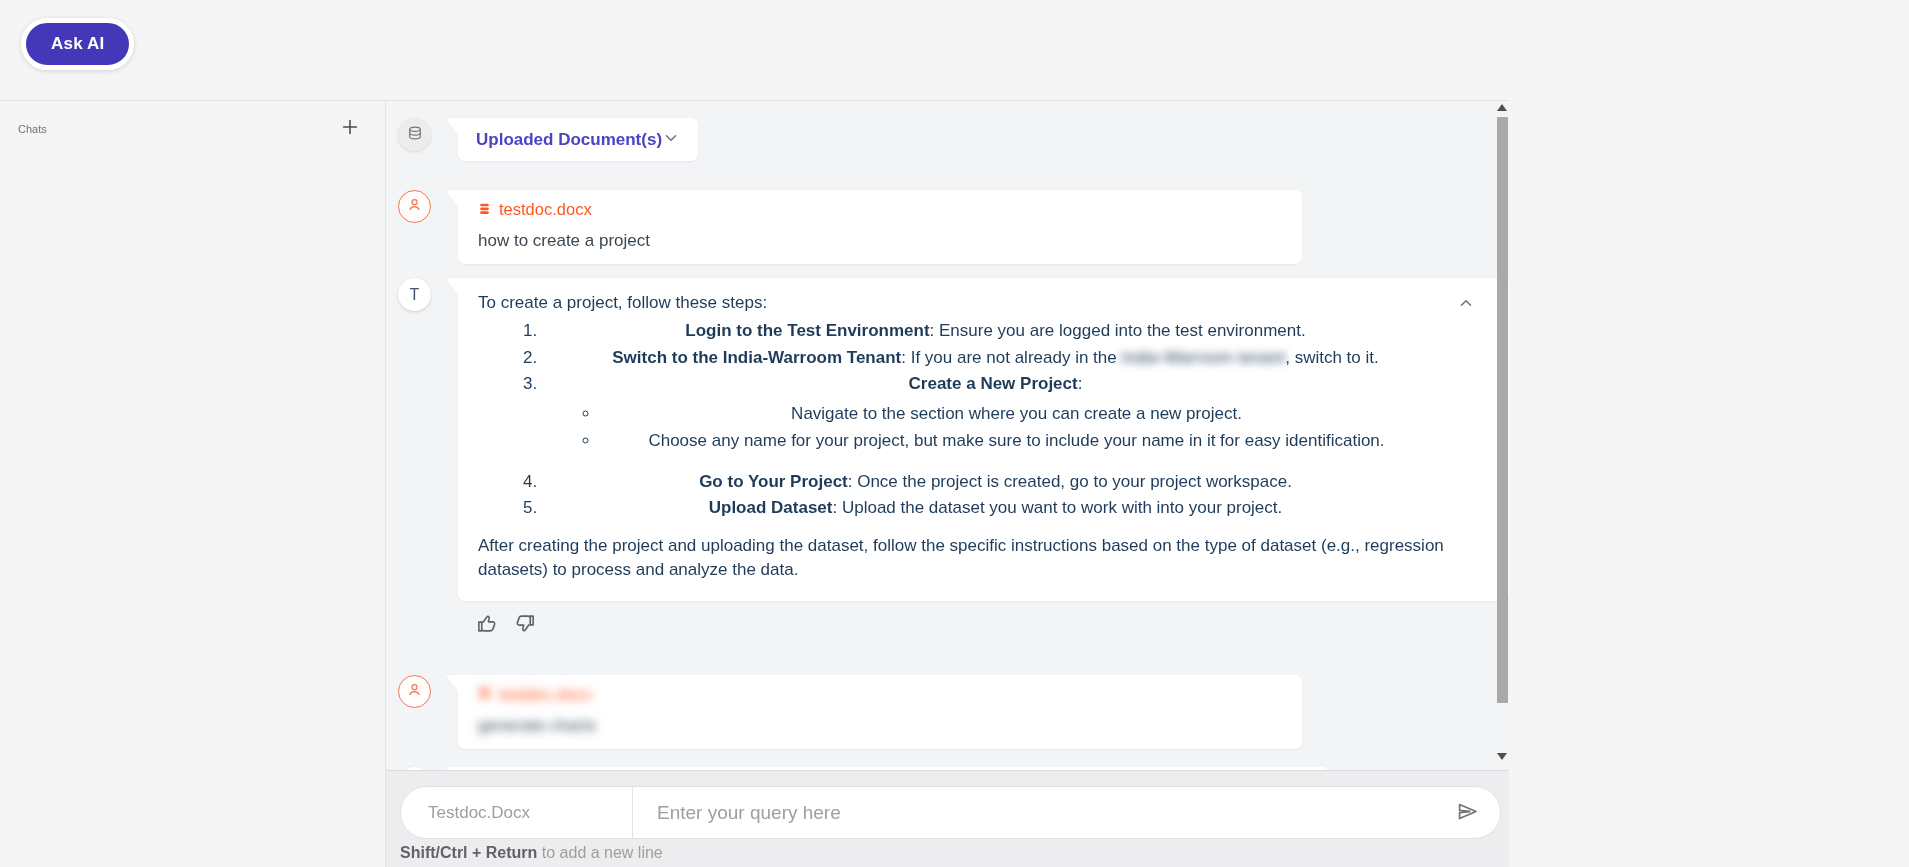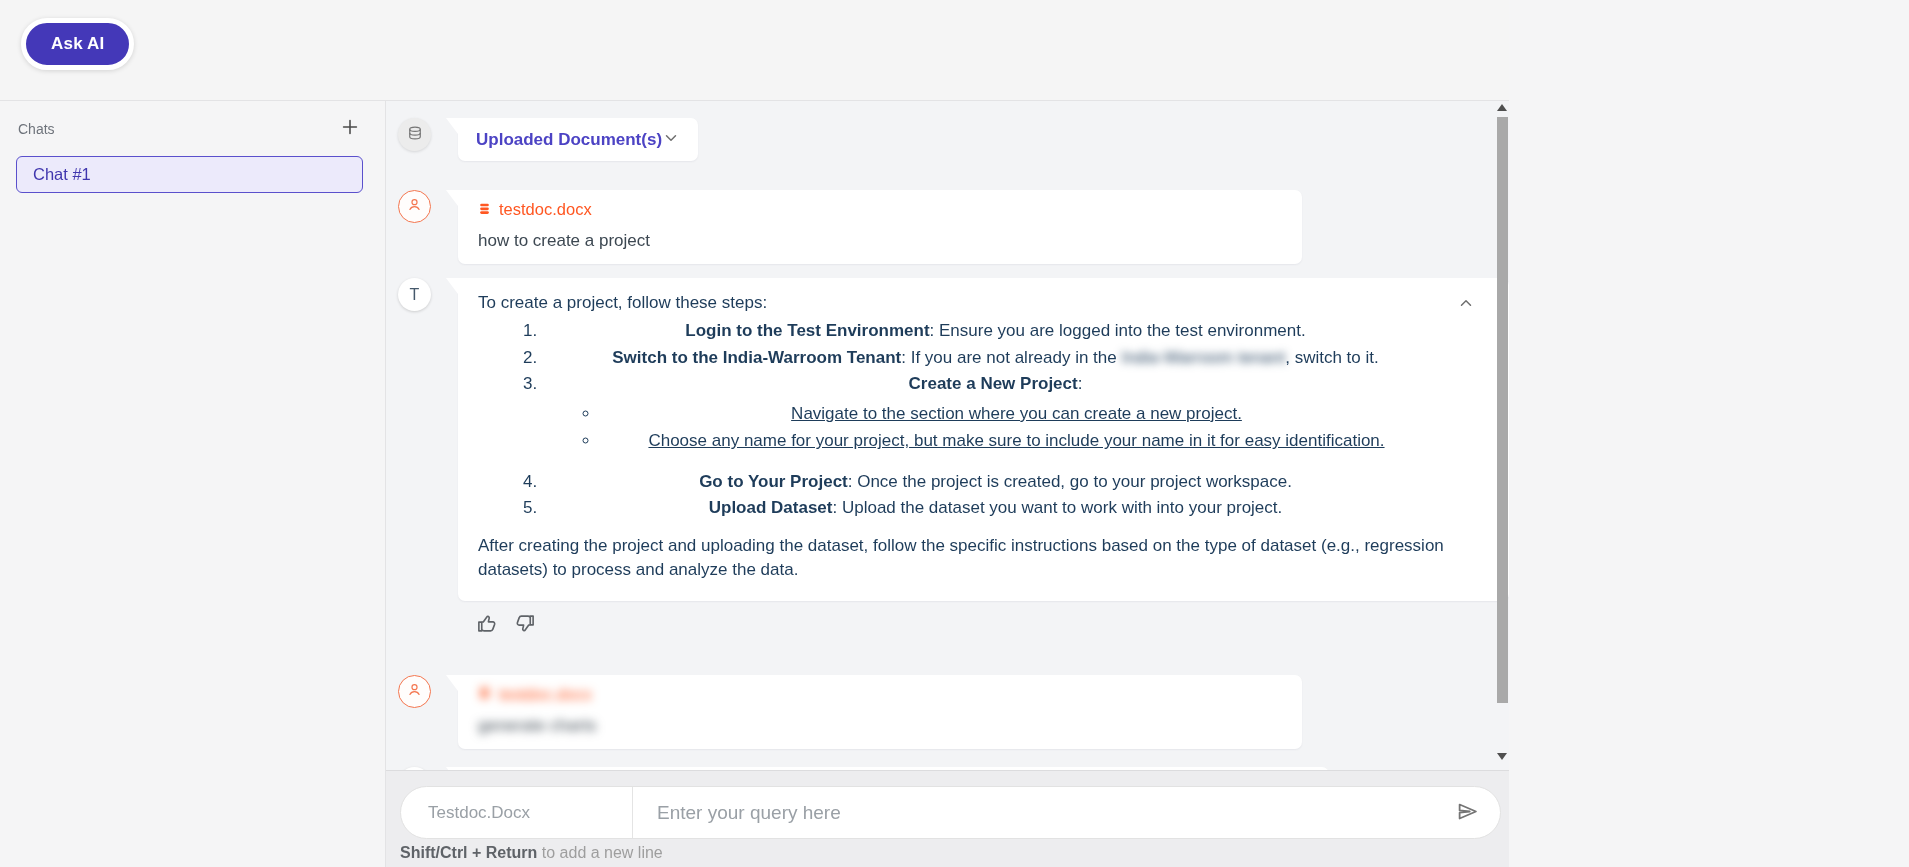--- a/index.html
+++ b/index.html
@@ -23,21 +23,21 @@
     padding:11px 25px; border:5px solid #ffffff; border-radius:28px;
     box-shadow:0 1px 5px rgba(0,0,0,.14); cursor:pointer;
   }
 
   
   .body-row { flex:1; display:flex; min-height:0; }
 
   
   .sidebar { width:386px; flex:0 0 auto; background:#f5f5f6; border-right:1px solid #e3e3e5; }
   .side-head { display:flex; justify-content:space-between; align-items:center; padding:13px 22px 0 18px; }
-  .side-title { color:#6e737b; font-size:14px; }
+  .side-title { color:#6e737b; font-size:11px; }
   .plus-btn { background:none; border:none; cursor:pointer; display:flex; padding:2px; }
   .chat-item {
     margin:13px 22px 0 16px; height:37px; line-height:35px;
     background:#eceafb; border:1px solid #5a50cc; border-radius:6px;
     color:#4036ae; font-size:16.5px; font-weight:500; padding-left:16px; cursor:pointer;
   }
 
   
   .main { flex:1; display:flex; flex-direction:column; background:#f3f4f6; min-width:0; }
   .scroll-area { flex:1; position:relative; padding:17px 0 0 12px; overflow:hidden; }
@@ -70,21 +70,21 @@
   .doc-line { display:flex; align-items:center; gap:8px; }
   .doc-name { color:#ff5722; font-size:16.5px; }
   .user-text { margin-top:12px; color:#3d4852; font-size:17px; }
   .r2 { margin-bottom:14px; }
 
   .answer-bubble { width:1243px; padding:13px 60px 18px 20px; font-size:17px; line-height:1.44; }
   .answer-bubble b { font-weight:bold; }
   .answer-bubble ol { margin:4px 0 0; padding-left:64px; }
   .answer-bubble ol > li { margin:2px 0;text-align:center; }
   .answer-bubble ul { list-style:circle; padding-left:42px; margin:5px 0 16px; }
-  .answer-bubble ul > li { margin:3px 16px;text-decoration:underline; }
+  .answer-bubble ul > li { margin:3px 16px; }
   .outro { margin-top:13px; }
   .collapse-btn { position:absolute; top:14px; right:32px; background:none; border:none; cursor:pointer; padding:2px; }
 
   .feedback { margin:10px 0 36px 77px; display:flex; gap:12px; }
   .fb-btn { background:none; border:none; cursor:pointer; padding:1px; }
 
   .r4 { margin-bottom:18px; }
   .blur-strong { filter:blur(5px); }
   .blur-inline { filter:blur(4px); display:inline-block; }
 
@@ -132,23 +132,20 @@
     <aside class="sidebar">
       <div class="side-head">
         <span class="side-title">Chats</span>
         <button class="plus-btn">
           <span>
             <svg width="22" height="22" viewBox="0 0 24 24">
                 <path d="M12 5v14M5 12h14" stroke="#4a4a4a" stroke-width="1.7" fill="none" stroke-linecap="round"></path>
               </svg>
           </span>
         </button>
-      </div>
-      <div class="chat-item">
-        <span>Chat #1</span>
       </div>
     </aside>
 
     <main class="main">
       <div class="scroll-area">
 
         <div class="row r1">
           <div class="avatar avatar-db">
             <span>
               <svg width="18" height="18" viewBox="0 0 24 24" fill="none" stroke="#757575" stroke-width="1.6">

